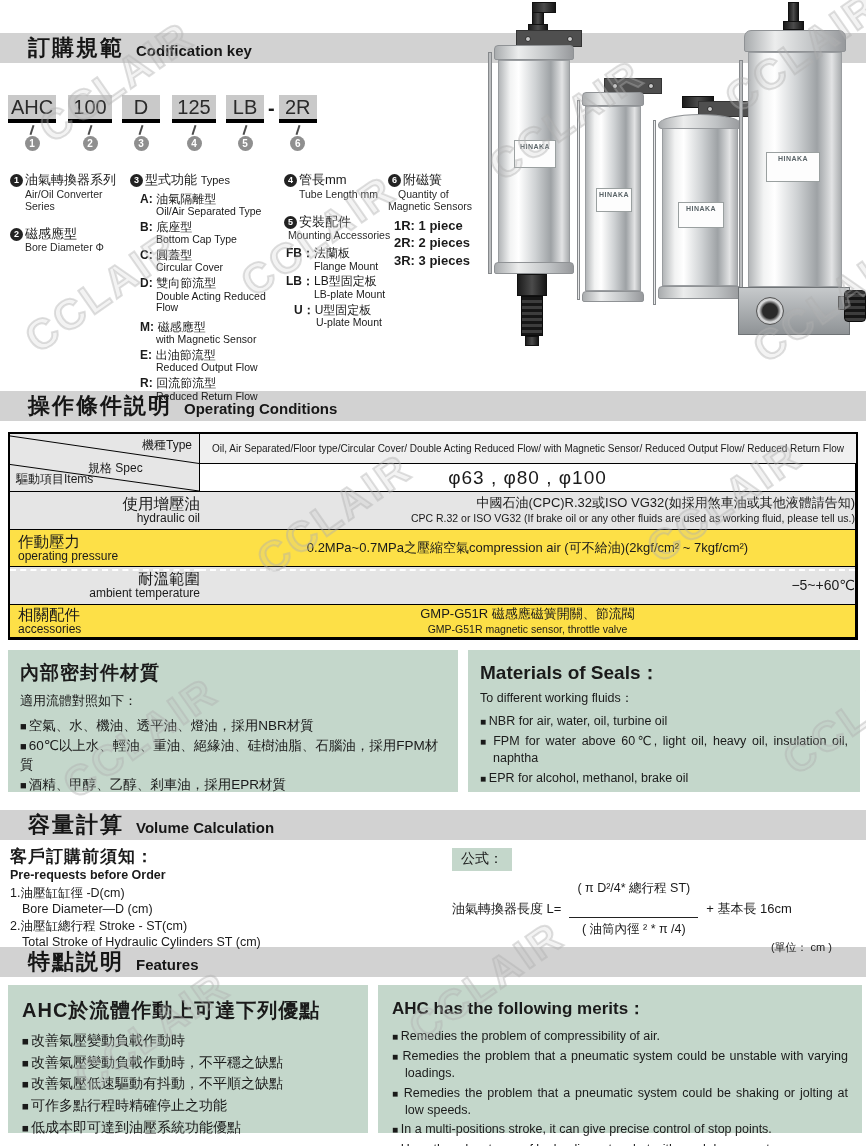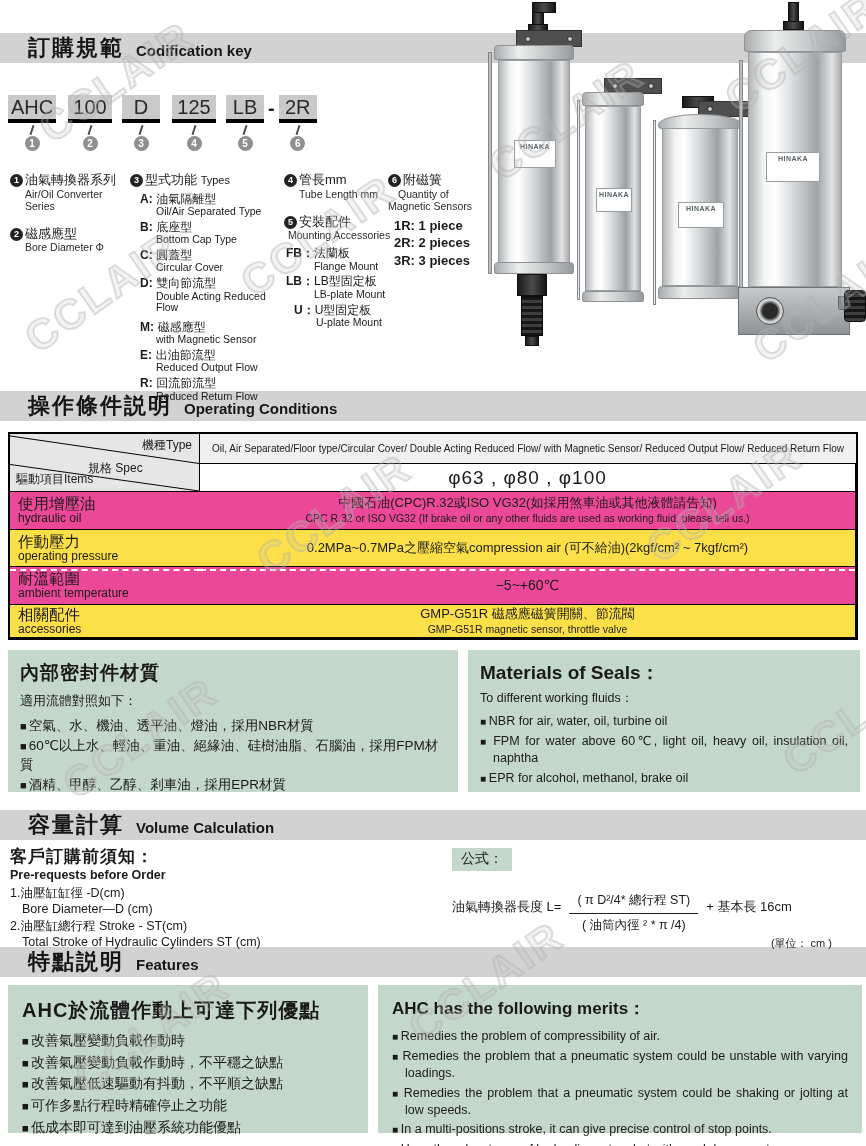--- a/index.html
+++ b/index.html
@@ -68,21 +68,21 @@
   .cell-type { background:#f0f0f0; display:flex; flex-direction:column; align-items:center; justify-content:center; line-height:1.2; }
   .cell-type .l1 { font-size:12.5px; }
   .cell-type .l2 { font-size:10px; }
   .cell-spec { background:#fff; display:flex; align-items:center; justify-content:center; font-size:19px; letter-spacing:1px; }
   .rlabel { display:flex; flex-direction:column; justify-content:center; padding-left:8px; line-height:1.12; }
   .rlabel .zh { font-size:15.5px; }
   .rlabel .en { font-size:12px; }
   .rvalue { display:flex; flex-direction:column; justify-content:center; align-items:center; text-align:center; line-height:1.3; }
   .rvalue .zh { font-size:13px; }
   .rvalue .en { font-size:10.5px; }
-  .green { background:#ec4899; }
+  .green { background:#e5e5e5;align-items:flex-end; }
   .white { background:#fde047; }
   .dashed-top { position:relative; }
   .dashed-top::before { content:""; position:absolute; left:0; right:0; top:2px; border-top:2px dashed #fff; }
 
   
   .gbox { position:absolute; background:#c4d7cb; z-index:2; }
   .gbox .btitle-zh { font-size:19px; font-weight:bold; letter-spacing:1px; margin-bottom:6px; }
   .gbox .btitle-en { font-size:19px; font-weight:bold; margin-bottom:4px; }
   .gbox .intro { font-size:13px; margin-bottom:6px; }
   .blt { font-size:13.5px; line-height:1.45; }
@@ -94,21 +94,21 @@
   .vol-left { position:absolute; left:10px; top:845px; z-index:2; }
   .vol-left .h-zh { font-size:17px; font-weight:bold; letter-spacing:1px; }
   .vol-left .h-en { font-size:12.5px; font-weight:bold; margin-bottom:3px; }
   .vol-left .it-zh { font-size:12.5px; line-height:1.3; }
   .vol-left .it-en { font-size:12.5px; margin-left:12px; line-height:1.3; }
   .formula { position:absolute; left:452px; top:848px; width:408px; z-index:2; }
   .f-label { display:inline-block; background:#c4d7cb; font-size:14px; padding:2px 9px 3px; }
   .f-row { display:flex; align-items:center; gap:8px; margin-top:9px; }
   .f-lhs { font-size:13px; }
   .fraction { text-align:center; font-size:12.5px; }
-  .fraction .num { border-bottom:1.5px solid #222; padding:0 8px 4px;margin-top:12px; }
+  .fraction .num { border-bottom:1.5px solid #222; padding:0 8px 20px; }
   .fraction .den { padding-top:3px; }
   .f-suffix { font-size:13px; }
   .f-unit { font-size:11px; text-align:right; margin-top:2px; padding-right:28px; }
 
   
   .feat-left .btitle-zh { font-size:20px; font-weight:bold; }
   .feat-blt { font-size:14px; line-height:1.55; }
   .feat-blt::before { content:"■"; font-size:11.5px; margin-right:2px; }
   .merit-title { font-size:17px; font-weight:bold; margin-bottom:8px; }
 </style>

